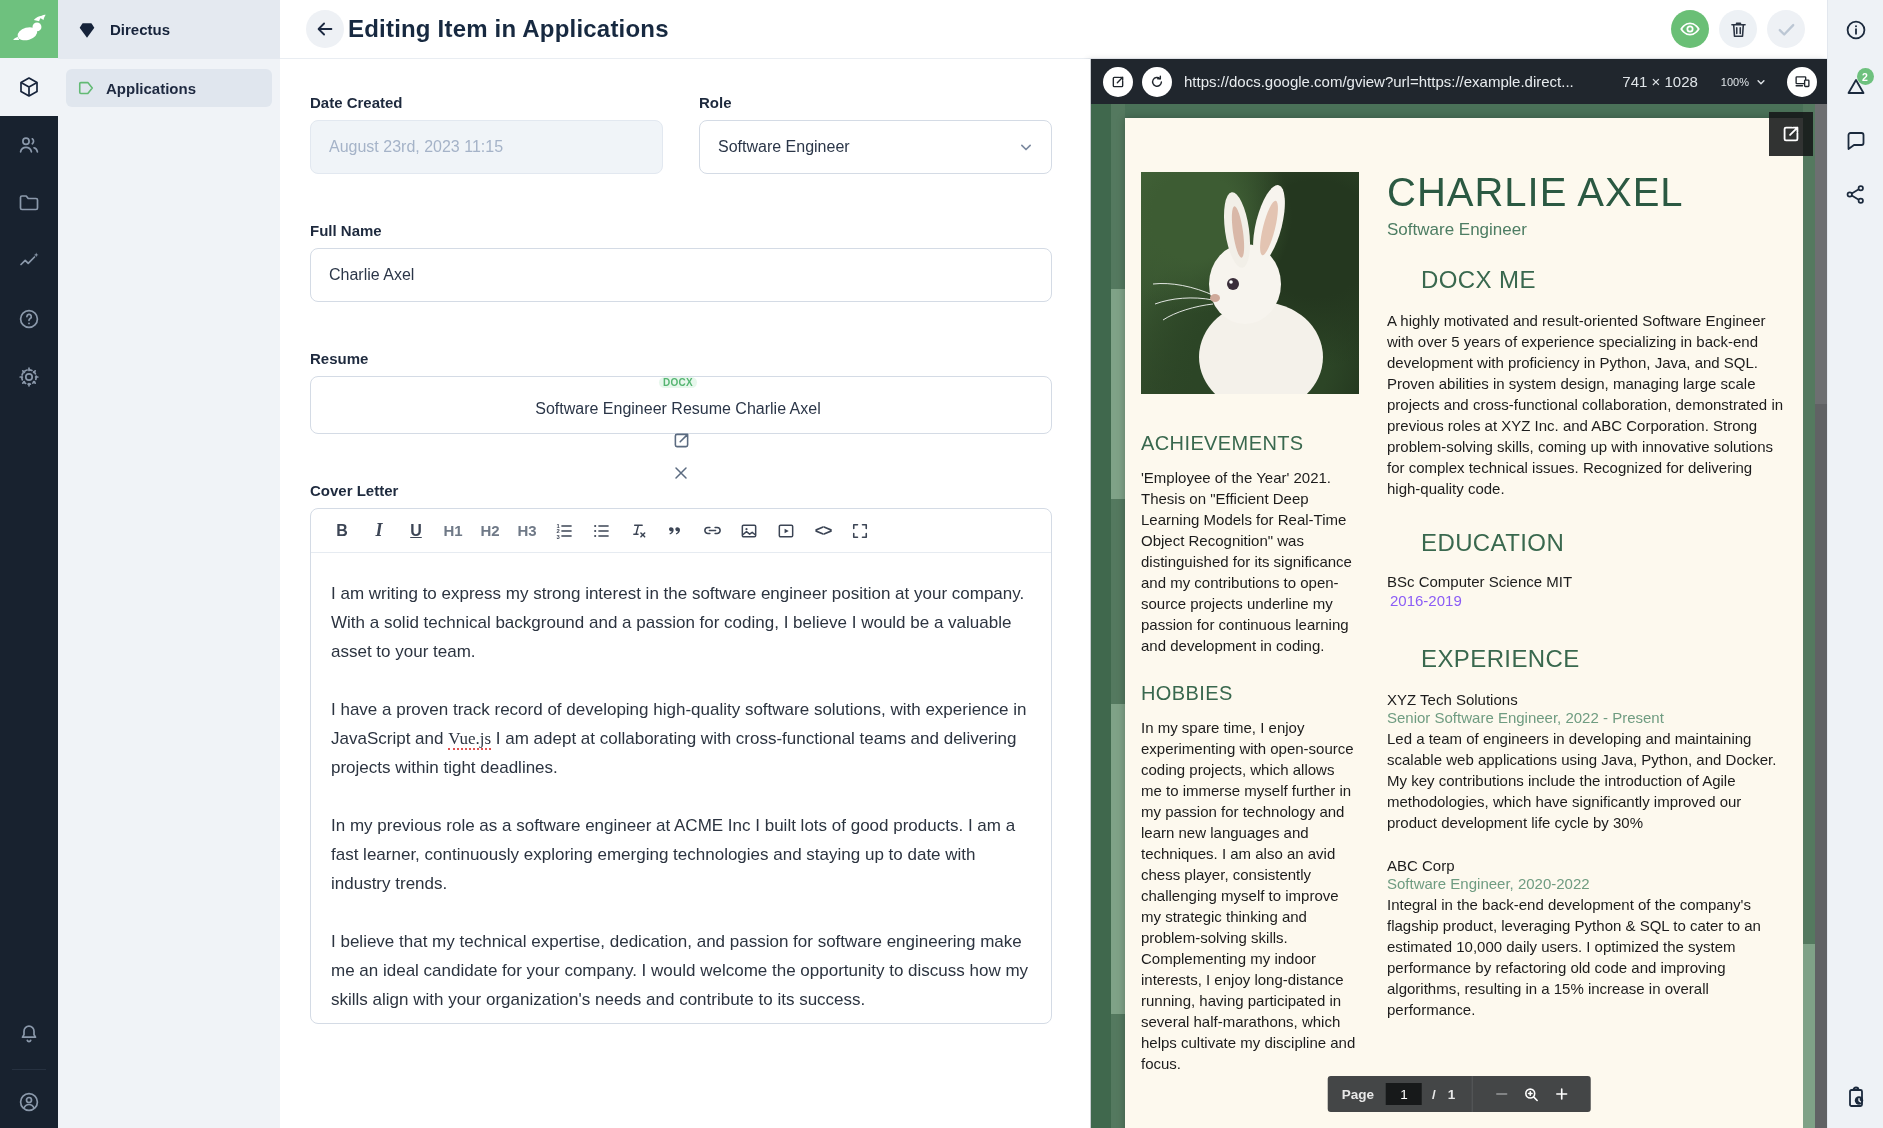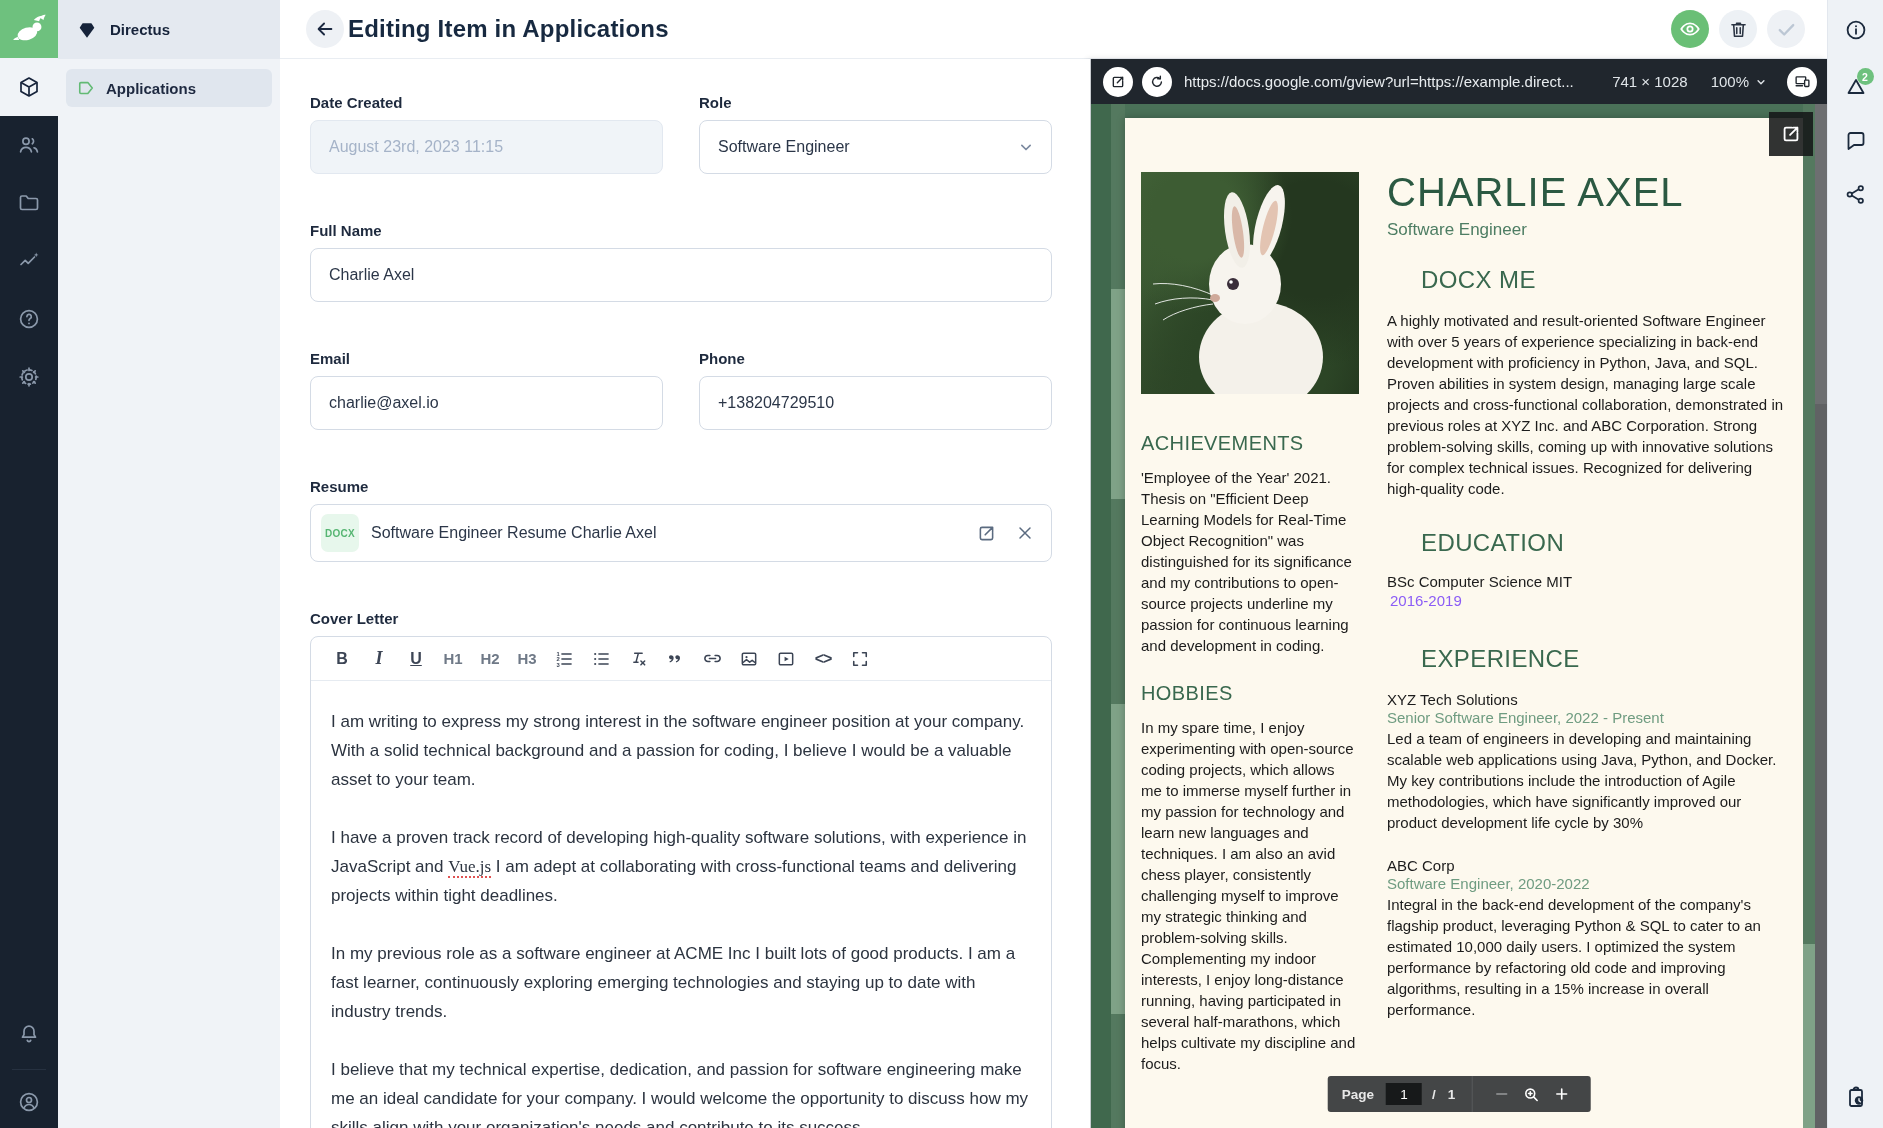--- a/index.html
+++ b/index.html
@@ -41,21 +41,21 @@
   .fgroup:first-child { margin-top:0; }
   .frow { display:flex; gap:36px; }
   .fcol { flex:1; }
   .flabel { font-size:15px; font-weight:700; color:#1e2a3e; margin-bottom:9px; display:block; }
   .finput { width:100%; height:54px; border:1px solid #d4dbe5; border-radius:8px; background:#fff; font-family:inherit;
             font-size:16px; color:#2b3648; padding:0 18px; outline:none; }
   .finput.disabled { background:#f0f4f8; color:#a5b3c8; border-color:#e2e8f0; }
   .select-wrap { position:relative; }
   .select-wrap .chev { position:absolute; right:16px; top:50%; transform:translateY(-50%); color:#7c8aa0; pointer-events:none; }
 
-  .file-field { height:58px; border:1px solid #d4dbe5; border-radius:8px; display:flex; align-items:center; padding:0 16px 0 10px; gap:12px; }
+  .file-field { height:58px; border:1px solid #d4dbe5; border-radius:8px; display:flex; align-items:center; padding:0 16px 0 10px; gap:12px;flex-direction:column; }
   .file-badge { width:38px; height:38px; border-radius:7px; background:#e7f7ec; color:#56b572; font-size:10px; font-weight:700; display:flex; align-items:center; justify-content:center; letter-spacing:.3px; }
   .file-name { flex:1; font-size:16px; color:#2b3648; }
   .file-ico { color:#5b6b80; cursor:pointer; margin-left:6px; }
 
   
   .editor { border:1px solid #d4dbe5; border-radius:8px; overflow:hidden; }
   .toolbar { height:44px; display:flex; align-items:center; gap:15px; padding:0 20px; border-bottom:1px solid #e6ebf1; }
   .tbtn { min-width:22px; height:24px; display:flex; align-items:center; justify-content:center; color:#3c4555; font-size:16px; font-weight:700; cursor:pointer; }
   .tbtn.hn { color:#6f7987; font-weight:600; font-size:15px; }
   .tbtn.uline { text-decoration:underline; }
@@ -65,21 +65,21 @@
   .editor-body p { margin-bottom:29px; }
   .editor-body p:last-child { margin-bottom:0; }
   .squiggle { border-bottom:2px dotted #e05252;font-family:Liberation Serif, serif; }
 
   
   .preview { width:737px; flex:none; display:flex; flex-direction:column; border-left:1px solid #c9ccd1; box-shadow:-3px 0 6px rgba(0,0,0,.12); min-height:0; }
   .pv-bar { height:45px; background:#20262d; display:flex; align-items:center; gap:9px; padding:0 10px 0 12px; flex:none; }
   .pv-circle { width:30px; height:30px; border-radius:50%; background:#fff; color:#20262d; display:flex; align-items:center; justify-content:center; cursor:pointer; flex:none; }
   .pv-url { flex:1; color:#e8ecef; font-size:15px; white-space:nowrap; overflow:hidden; margin-left:3px; }
   .pv-dim { color:#dfe4e8; font-size:15px; margin:0 14px 0 8px; white-space:nowrap; }
-  .pv-zoom { color:#dfe4e8; font-size:15px; display:flex; align-items:center; gap:5px; cursor:pointer; margin-right:10px;text-align:right; }
+  .pv-zoom { color:#dfe4e8; font-size:11px; display:flex; align-items:center; gap:5px; cursor:pointer; margin-right:10px;text-align:right; }
 
   .viewer { flex:1; position:relative; background:#4a7158; overflow:hidden; }
   .viewer .edge-left  { position:absolute; left:0; top:0; bottom:0; width:20px; background:#40684d; }
   .viewer .edge-left2 { position:absolute; left:20px; top:0; bottom:0; width:14px;
       background:linear-gradient(to bottom,#54795f 0 185px,#7fa287 185px 395px,#54795f 395px 600px,#7fa287 600px 910px,#54795f 910px 100%); }
   .viewer .edge-right { position:absolute; right:12px; top:0; bottom:0; width:12px;
       background:linear-gradient(to bottom,#54795f 0 840px,#7fa287 840px 100%); }
   .vscrollbar { position:absolute; right:0; top:0; bottom:0; width:12px; background:#606264; cursor:pointer; }
   .vscrollbar .thumb { position:absolute; top:0; left:0; right:0; height:300px; background:#6d6f71; }
 
@@ -259,32 +259,20 @@
             </div>
           </div>
         </div>
       </div>
 
       <div class="fgroup">
         <label class="flabel">Full Name</label>
         <input class="finput" value="Charlie Axel" style="">
       </div>
 
-      <div class="fgroup">
-        <div class="frow">
-          <div class="fcol">
-            <label class="flabel">Email</label>
-            <input class="finput" value="charlie@axel.io" style="">
-          </div>
-          <div class="fcol">
-            <label class="flabel">Phone</label>
-            <input class="finput" value="+138204729510" style="">
-          </div>
-        </div>
-      </div>
 
       <div class="fgroup">
         <label class="flabel">Resume</label>
         <div class="file-field">
           <div class="file-badge">DOCX</div>
           <div class="file-name">Software Engineer Resume Charlie Axel</div>
           <span class="file-ico">
             <svg width="21" height="21" viewBox="0 0 24 24" fill="none" stroke="currentColor" stroke-width="1.8" stroke-linecap="round" stroke-linejoin="round">
               <path d="M13.5 5H6.8A1.8 1.8 0 005 6.8v10.4A1.8 1.8 0 006.8 19h10.4a1.8 1.8 0 001.8-1.8V10.5M10.5 13.5L19 5M14 5h5v5"></path>
             </svg>

